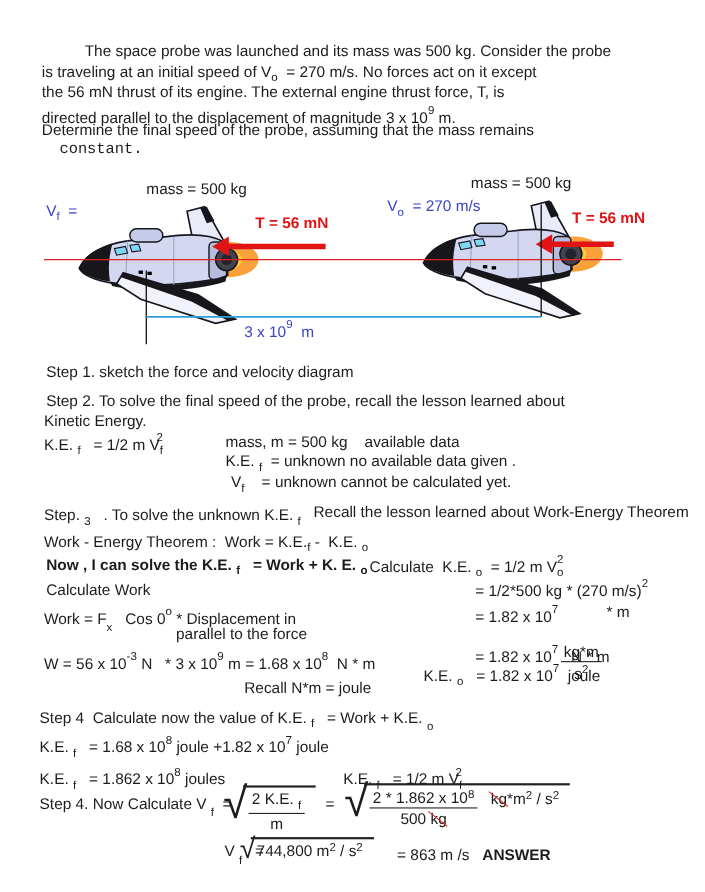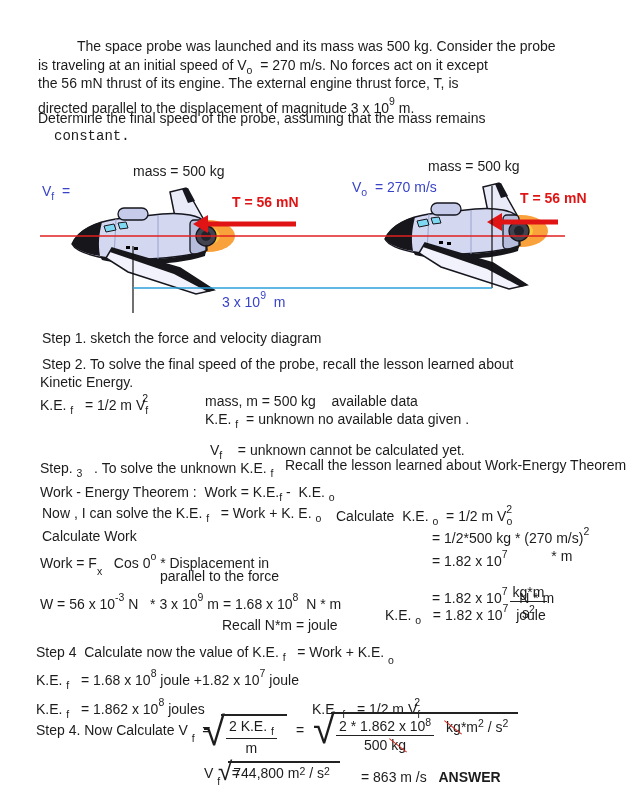--- a/index.html
+++ b/index.html
@@ -92,26 +92,26 @@
   <div class="t red" style="left:232px;top:194px;">T = 56 mN</div>
   <div class="t red" style="left:520px;top:190px;">T = 56 mN</div>
   <div class="t blue" style="left:222px;top:287px;"><span>3 x 10</span><span class="m-suphi">9</span><span>  m</span></div>
 
   <div class="t" style="left:42px;top:330px;"><span>Step 1. sketch the force and velocity diagram</span></div>
   <div class="t" style="left:42px;top:356px;"><span>Step 2. To solve the final speed of the probe, recall the lesson learned about</span></div>
   <div class="t" style="left:40px;top:374px;"><span>Kinetic Energy.</span></div>
   <div class="t" style="left:40px;top:390px;"><span>K.E. </span><span class="m-sub">f</span><span>   = 1/2 m V</span><span class="m-sub">f</span><span class="m-suphi">2</span></div>
   <div class="t" style="left:205px;top:393px;"><span>mass, m = 500 kg    available data</span></div>
   <div class="t" style="left:205px;top:411px;"><span>K.E. </span><span class="m-sub">f</span><span>  = unknown no available data given .</span></div>
-  <div class="t" style="left:210px;top:430px;margin-top:12px;"><span>V</span><span class="m-sub">f</span><span>    = unknown cannot be calculated yet.</span></div>
+  <div class="t" style="left:210px;top:430px;"><span>V</span><span class="m-sub">f</span><span>    = unknown cannot be calculated yet.</span></div>
 
   <div class="t" style="left:40px;top:460px;"><span>Step. </span><span class="m-sub">3</span><span>   . To solve the unknown K.E. </span><span class="m-sub">f</span></div>
   <div class="t" style="left:285px;top:457px;"><span>Recall the lesson learned about Work-Energy Theorem</span></div>
   <div class="t" style="left:40px;top:484px;"><span>Work - Energy Theorem :  Work = K.E.</span><span class="m-sub">f</span><span> -  K.E. </span><span class="m-sub">o</span></div>
-  <div class="t" style="left:42px;top:505px;"><span>Now , I can solve the K.E. </span><span class="m-sub">f</span><span>   = Work + K. E. </span><span class="m-sub">o</span></div>
+  <div class="t" style="left:42px;top:505px;font-weight:bold;"><span>Now , I can solve the K.E. </span><span class="m-sub">f</span><span>   = Work + K. E. </span><span class="m-sub">o</span></div>
   <div class="t" style="left:336px;top:501px;"><span>Calculate  K.E. </span><span class="m-sub">o</span><span>  = 1/2 m V</span><span class="m-sub">o</span><span class="m-suphi">2</span></div>
   <div class="t" style="left:42px;top:528px;"><span>Calculate Work</span></div>
   <div class="t" style="left:432px;top:523px;"><span>= 1/2*500 kg * (270 m/s)</span><span class="m-suphi">2</span></div>
   <div class="t" style="left:40px;top:548px;text-align:right;"><span>Work = F</span><span class="m-sublo">x</span><span>   Cos 0</span><span class="m-suphi">o</span><span> * Displacement in</span></div>
   <div class="t" style="left:160px;top:568px;"><span>parallel to the force</span></div>
 
   <div class="keo-frac" style="left:432px;top:548px;">
     <span style="white-space:pre;"><span>= 1.82 x 10</span><span class="m-suphi">7</span></span>
     <span class="frac" style="margin-left:2px;margin-top:36px;">
       <span class="num"><span>kg*m</span></span>

